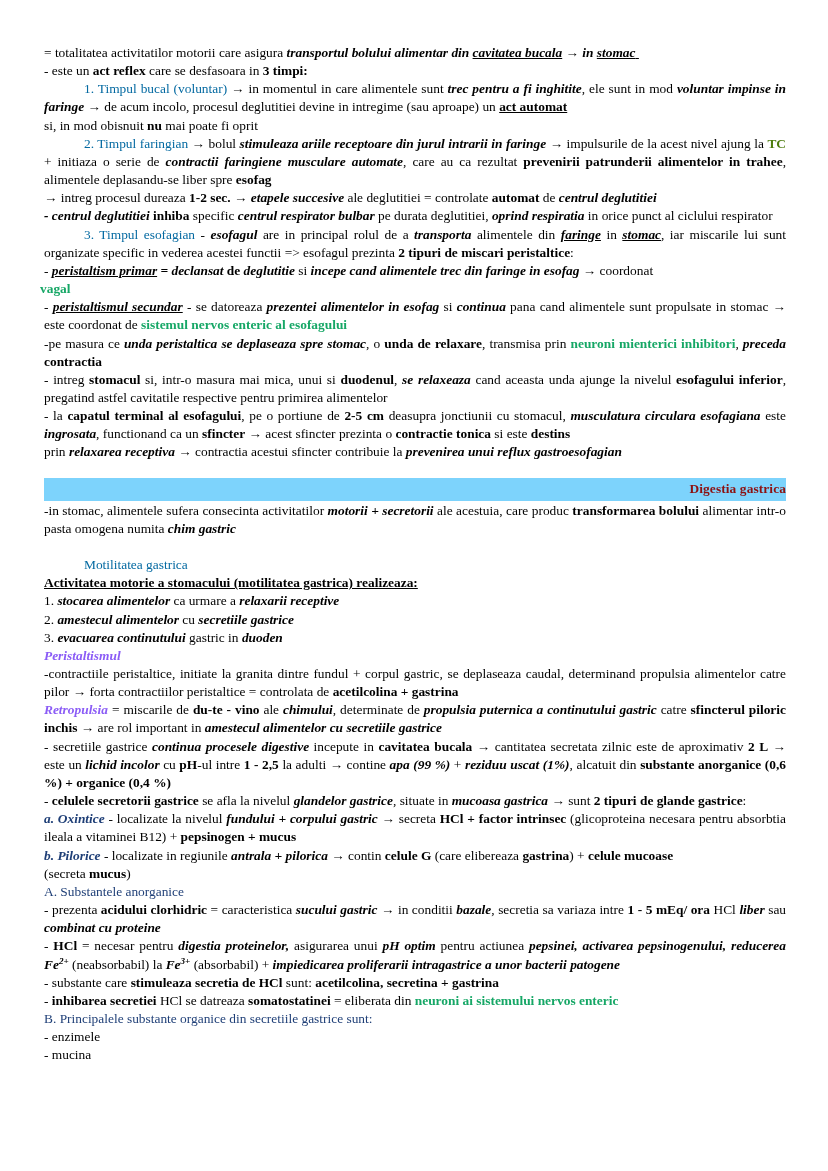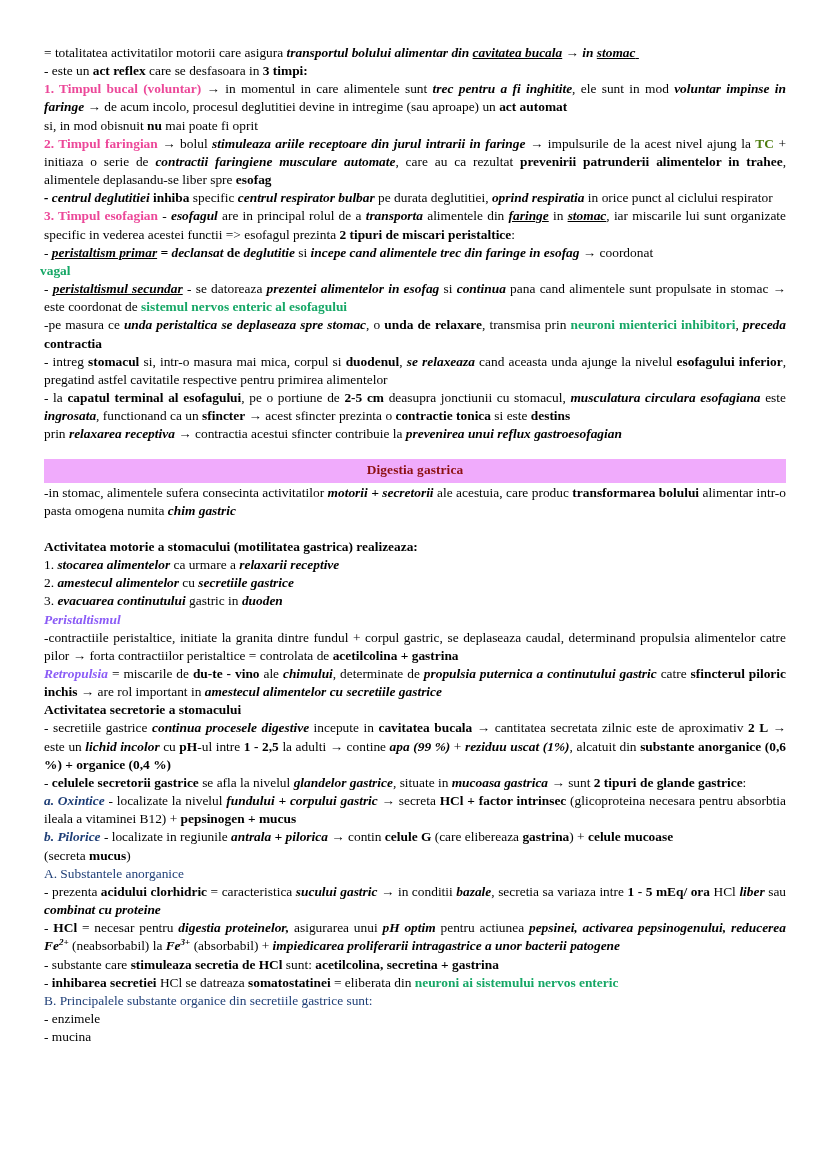--- a/index.html
+++ b/index.html
@@ -33,35 +33,35 @@
     padding: 0;
   }
   
   .ind1 { padding-left: 52px; }
 
   
   b   { font-weight: bold; }
   .bi { font-weight: bold; font-style: italic; }
   .u  { text-decoration: underline; }
   .ubi { font-weight: bold; font-style: italic; text-decoration: underline; }
-  .ub { font-weight: bold; }
-  .redb   { color: #ec4899; font-weight: bold; }
+  .ub { font-weight: bold; text-decoration: underline; }
+  .redb   { color: #0369a1; font-weight: normal; margin-left: 40px; }
   .redbi  { color: #8b5cf6; font-weight: bold; font-style: italic; }
   .teal   { color: #4d7c0f; font-weight: bold; }
   .green  { color: #16a766; font-weight: bold; }
   .blue   { color: #1f3f77; font-weight: normal; }
   .bluei  { color: #1f3f77; font-weight: bold; font-style: italic; }
 
   
   .banner {
-    background: #f0abfc;
+    background: #7dd3fc;
     color: #8c1111;
     font-weight: bold;
     font-size: 13.4px;
-    text-align: center;
+    text-align: right;
     padding: 2px 0 3px 0;
     margin: 16px 0 1px 0;
     letter-spacing: 0.1px;
   }
   .spacer-md { height: 18px; }
   sup { font-size: 0.68em; vertical-align: super; line-height: 0; }
   .nojust { text-align: left; }
 </style>
 </head>
 <body>
@@ -70,55 +70,56 @@
   <div class="doc">
 
     <p class="line"><span>= totalitatea activitatilor motorii care asigura </span><span class="bi">transportul bolului alimentar din </span><span class="ubi">cavitatea bucala</span><span class="bi"> → in </span><span class="ubi">stomac</span><span class="u">&nbsp;</span></p>
 
     <p class="line"><span>- este un </span><b>act reflex</b><span> care se desfasoara in </span><b>3 timpi:</b></p>
 
     <p class="line"><span class="redb">1. Timpul bucal (voluntar)</span><span> → in momentul in care alimentele sunt </span><span class="bi">trec pentru a fi inghitite</span><span>, ele sunt in mod </span><span class="bi">voluntar impinse in faringe</span><span> → de acum incolo, procesul deglutitiei devine in intregime (sau aproape) un </span><span class="ub">act automat</span></p>
     <p class="line nojust"><span>si, in mod obisnuit </span><b>nu</b><span> mai poate fi oprit</span></p>
 
     <p class="line"><span class="redb">2. Timpul faringian</span><span> → bolul </span><span class="bi">stimuleaza ariile receptoare din jurul intrarii in faringe</span><span> → impulsurile de la acest nivel ajung la </span><span class="teal">TC</span><span> + initiaza o serie de </span><span class="bi">contractii faringiene musculare automate</span><span>, care au ca rezultat </span><b>prevenirii patrunderii alimentelor in trahee</b><span>, alimentele deplasandu-se liber spre </span><b>esofag</b></p>
+    <p class="line"><span>→ intreg procesul dureaza </span><b>1-2 sec.</b><span> → </span><span class="bi">etapele succesive</span><span> ale deglutitiei = controlate </span><b>automat</b><span> de </span><span class="bi">centrul deglutitiei</span></p>
     <p class="line ind1"><span class="bi">- centrul deglutitiei</span><b> inhiba</b><span> specific </span><span class="bi">centrul respirator bulbar</span><span> pe durata deglutitiei, </span><span class="bi">oprind respiratia</span><span> in orice punct al ciclului respirator</span></p>
 
     <p class="line"><span class="redb">3. Timpul esofagian</span><span> - </span><span class="bi">esofagul</span><span> are in principal rolul de a </span><span class="bi">transporta</span><span> alimentele din </span><span class="ubi">faringe</span><span> in </span><span class="ubi">stomac</span><span>, iar miscarile lui sunt organizate specific in vederea acestei functii =&gt; esofagul prezinta </span><b>2 tipuri de miscari peristaltice</b><span>:</span></p>
 
     <p class="line ind1"><span>- </span><span class="ubi">peristaltism primar</span><span class="bi"> = </span><span class="bi">declansat</span><b> de </b><span class="bi">deglutitie</span><span> si </span><span class="bi">incepe cand alimentele trec din faringe in esofag</span><span> → coordonat </span></p>
     <p class="line ind1 nojust"><span style="margin-left:-4px"></span><span class="green">vagal</span></p>
 
     <p class="line ind1"><span>- </span><span class="ubi">peristaltismul secundar</span><span> - se datoreaza </span><span class="bi">prezentei alimentelor in esofag</span><span> si </span><span class="bi">continua</span><span> pana cand alimentele sunt propulsate in stomac → este coordonat de </span><span class="green">sistemul nervos enteric al esofagului</span></p>
 
     <p class="line"><span>-pe masura ce </span><span class="bi">unda peristaltica se deplaseaza spre stomac</span><span>, o </span><b>unda de relaxare</b><span>, transmisa prin </span><span class="green">neuroni mienterici inhibitori</span><span>, </span><span class="bi">preceda</span><b> contractia</b></p>
 
-    <p class="line"><span>- intreg </span><b>stomacul</b><span> si, intr-o masura mai mica, corpul si </span><b>duodenul</b><span>, </span><span class="bi">se relaxeaza</span><span> cand aceasta unda ajunge la nivelul </span><b>esofagului inferior</b><span>, pregatind astfel cavitatile respective pentru primirea alimentelor</span></p>
+    <p class="line"><span>- intreg </span><b>stomacul</b><span> si, intr-o masura mai mica, unui si </span><b>duodenul</b><span>, </span><span class="bi">se relaxeaza</span><span> cand aceasta unda ajunge la nivelul </span><b>esofagului inferior</b><span>, pregatind astfel cavitatile respective pentru primirea alimentelor</span></p>
 
     <p class="line"><span>- la </span><b>capatul terminal al esofagului</b><span>, pe o portiune de </span><b>2-5 cm</b><span> deasupra jonctiunii cu stomacul, </span><span class="bi">musculatura circulara esofagiana</span><span> este </span><span class="bi">ingrosata</span><span>, functionand ca un </span><b>sfincter</b><span> → acest sfincter prezinta o </span><b>contractie tonica</b><span> si este </span><b>destins</b></p>
     <p class="line nojust"><span> prin </span><span class="bi">relaxarea receptiva</span><span> → contractia acestui sfincter contribuie la </span><span class="bi">prevenirea unui reflux gastroesofagian</span></p>
 
     <div class="banner">Digestia gastrica</div>
 
     <p class="line"><span>-in stomac, alimentele sufera consecinta activitatilor </span><span class="bi">motorii + secretorii</span><span> ale acestuia, care produc </span><b>transformarea bolului</b><span> alimentar intr-o pasta omogena numita </span><span class="bi">chim gastric</span></p>
 
     <div class="spacer-md"></div>
 
+    <p class="line nojust"><span class="redb">Motilitatea gastrica</span></p>
     <p class="line nojust"><span class="ub">Activitatea motorie a stomacului (motilitatea gastrica) realizeaza:</span></p>
 
     <p class="line nojust"><span>1. </span><span class="bi">stocarea alimentelor</span><span> ca urmare a </span><span class="bi">relaxarii receptive</span></p>
     <p class="line nojust"><span>2. </span><span class="bi">amestecul alimentelor</span><span> cu </span><span class="bi">secretiile gastrice</span></p>
     <p class="line nojust"><span>3. </span><span class="bi">evacuarea continutului</span><span> gastric in </span><span class="bi">duoden</span></p>
 
     <p class="line nojust"><span class="redbi">Peristaltismul</span></p>
 
     <p class="line"><span>-contractiile peristaltice, initiate la granita dintre fundul + corpul gastric, se deplaseaza caudal, determinand propulsia alimentelor catre pilor → forta contractiilor peristaltice = controlata de </span><b>acetilcolina + gastrina</b></p>
 
     <p class="line"><span class="redbi">Retropulsia</span><span> = miscarile de </span><b>du-te - vino</b><span> ale </span><span class="bi">chimului</span><span>, determinate de </span><span class="bi">propulsia puternica a continutului gastric</span><span> catre </span><b>sfincterul piloric inchis</b><span> → are rol important in </span><span class="bi">amestecul alimentelor cu secretiile gastrice</span></p>
 
-    <p class="line nojust"><span class="ub">Activitatea secretorie a stomacului</span></p>
 
     <p class="line"><span>- secretiile gastrice </span><span class="bi">continua procesele digestive</span><span> incepute in </span><b>cavitatea bucala</b><span> → cantitatea secretata zilnic este de aproximativ </span><b>2 L</b><span> → este un </span><span class="bi">lichid incolor</span><span> cu </span><b>pH</b><span>-ul intre </span><b>1 - 2,5</b><span> la adulti → contine </span><span class="bi">apa (99 %)</span><span> + </span><span class="bi">reziduu uscat (1%)</span><span>, alcatuit din </span><b>substante anorganice (0,6 %) + organice (0,4 %)</b></p>
 
     <p class="line"><span>- </span><b>celulele secretorii gastrice</b><span> se afla la nivelul </span><span class="bi">glandelor gastrice</span><span>, situate in </span><span class="bi">mucoasa gastrica</span><span> → sunt </span><b>2 tipuri de glande gastrice</b><span>:</span></p>
 
     <p class="line"><span class="bluei">a. Oxintice</span><span> - localizate la nivelul </span><span class="bi">fundului + corpului gastric</span><span> → secreta </span><b>HCl + factor intrinsec</b><span> (glicoproteina necesara pentru absorbtia ileala a vitaminei B12) + </span><b>pepsinogen + mucus</b></p>
 
     <p class="line"><span class="bluei">b. Pilorice</span><span> - localizate in regiunile </span><span class="bi">antrala + pilorica</span><span> → contin </span><b>celule G</b><span> (care elibereaza </span><b>gastrina</b><span>) + </span><b>celule mucoase</b></p>
     <p class="line nojust"><span> (secreta </span><b>mucus</b><span>)</span></p>
 

